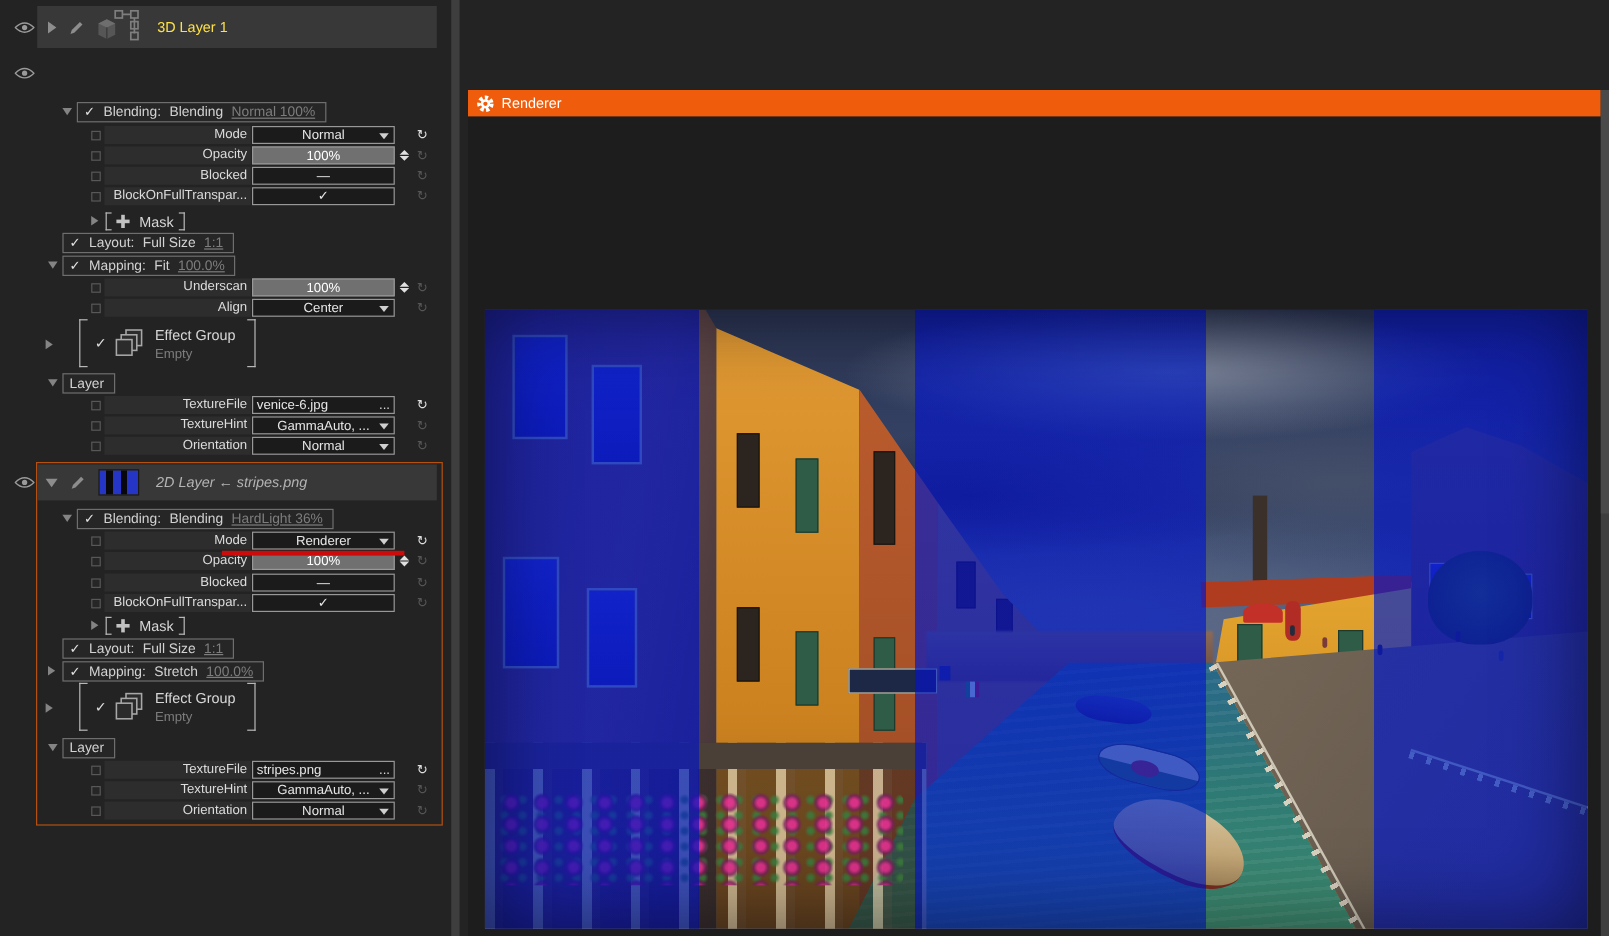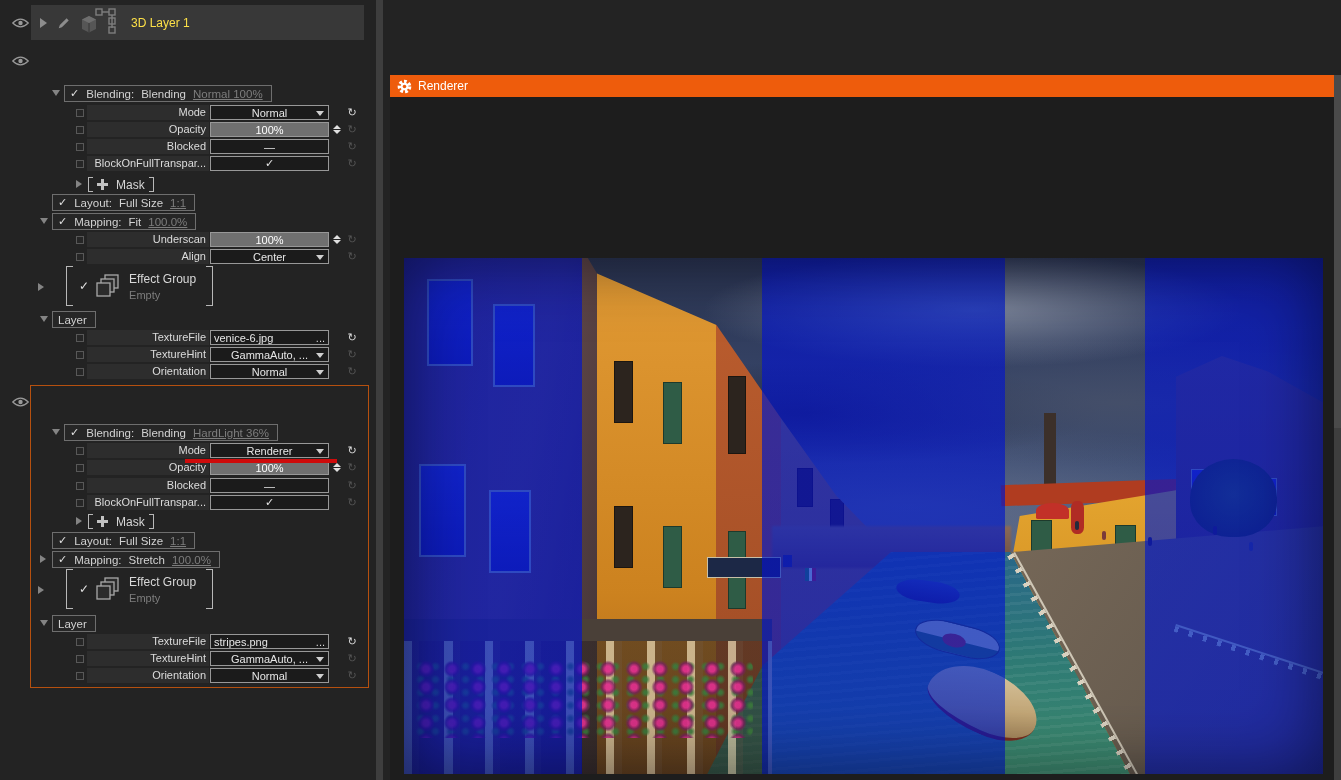--- a/index.html
+++ b/index.html
@@ -314,20 +314,28 @@
       <span class="spacer-spin"></span>
       <span class="rreset dim">↻</span>
     </div>
 
     <div class="sel-box"></div>
 
     <svg class="eye" style="left:12px;top:396px;" viewBox="0 0 24 14">
         <path d="M1 7 Q12 -4 23 7 Q12 18 1 7 Z" fill="none" stroke="#9a9a9a" stroke-width="1.6"></path>
         <circle cx="12" cy="7" r="3.1" fill="#9a9a9a"></circle>
       </svg>
+    <div class="lhdr" style="top:387px;height:30px;">
+      <span class="tri-d" style="margin-left:7px;"></span>
+      <svg class="pencil" width="14" height="14" viewBox="0 0 16 16">
+          <path d="M2 14 L3.2 10.4 L11 2.6 L13.4 5 L5.6 12.8 Z" fill="#8d8d8d"></path>
+        </svg>
+      <span class="thumb stripes"></span>
+      <span class="title it">2D Layer ← stripes.png</span>
+    </div>
 
     <span class="tri-sm-d" style="left:52px;top:429px;"></span>
     <div class="shdr" style="left:64px;top:424px;">
       <span class="chk">✓</span>
       <span>Blending:</span>
       <span>Blending</span>
       <span class="summ">HardLight 36%</span>
     </div>
 
     <div class="prow" style="top:443px;">

